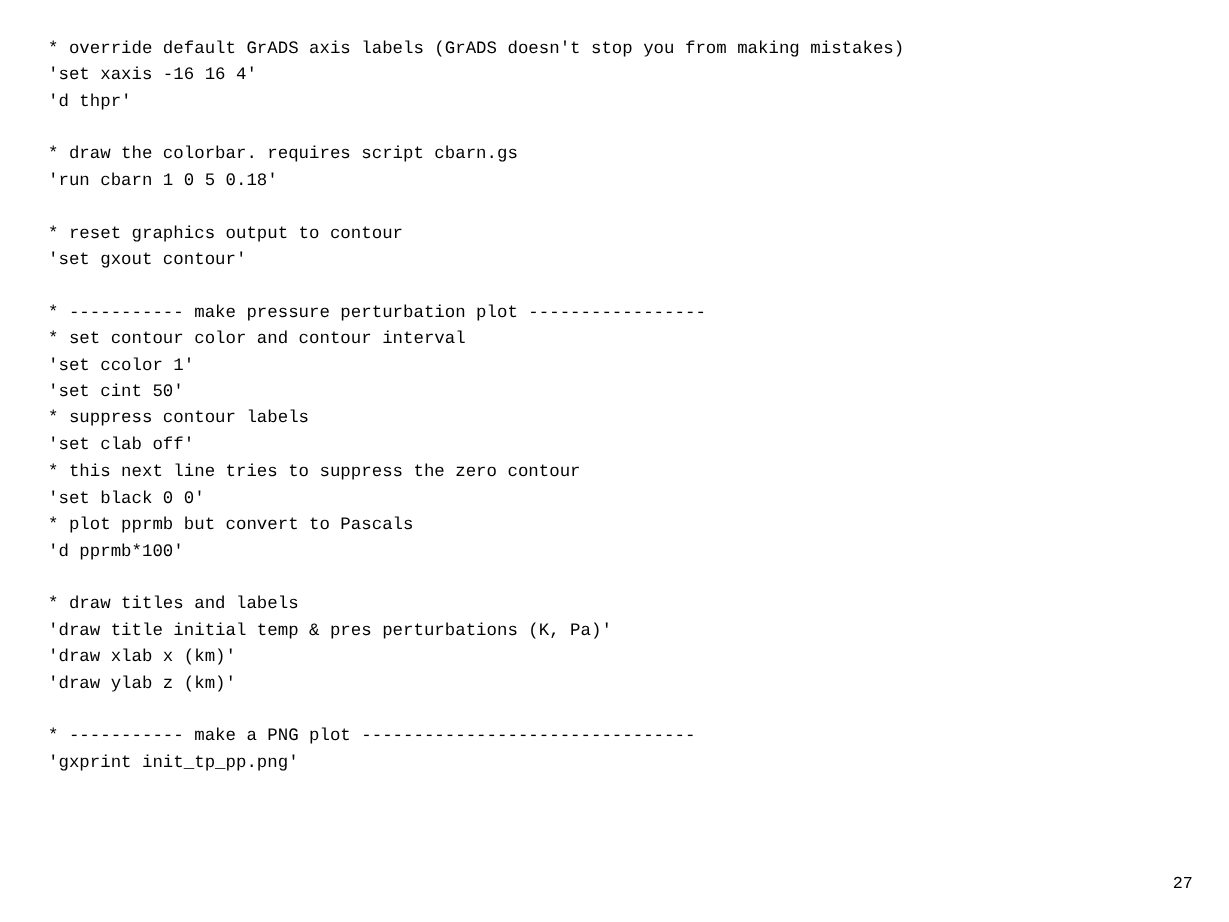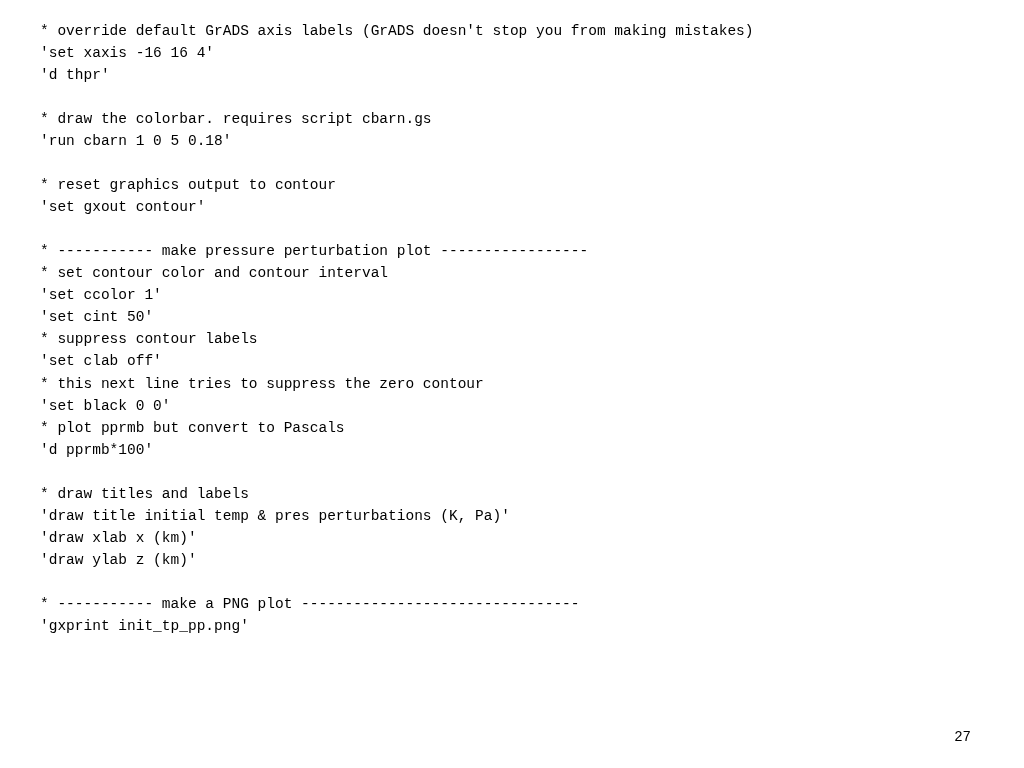--- a/index.html
+++ b/index.html
@@ -17,35 +17,35 @@
       font-size: 15px;
       line-height: 1.5;
       color: #000000;
     }
 
     .page-container {
       width: 1024px;
       height: 768px;
       background: #ffffff;
       position: relative;
-      padding: 20px 40px 30px 40px;
+      padding: 30px 40px 30px 40px;
     }
 
     .code-block {
       white-space: pre;
       font-family: 'Courier New', Courier, monospace;
       font-size: 14.5px;
       line-height: 1.52;
       color: #000000;
     }
 
     .page-number {
       position: absolute;
       bottom: 20px;
-      right: 53px;
+      right: 30px;
       font-family: 'Courier New', Courier, monospace;
       font-size: 14px;
       color: #000000;
     }
   </style>
 </head>
 <body>
 
 <div class="page-container">
   <div class="code-block" id="code-content">* override default GrADS axis labels (GrADS doesn't stop you from making mistakes)

